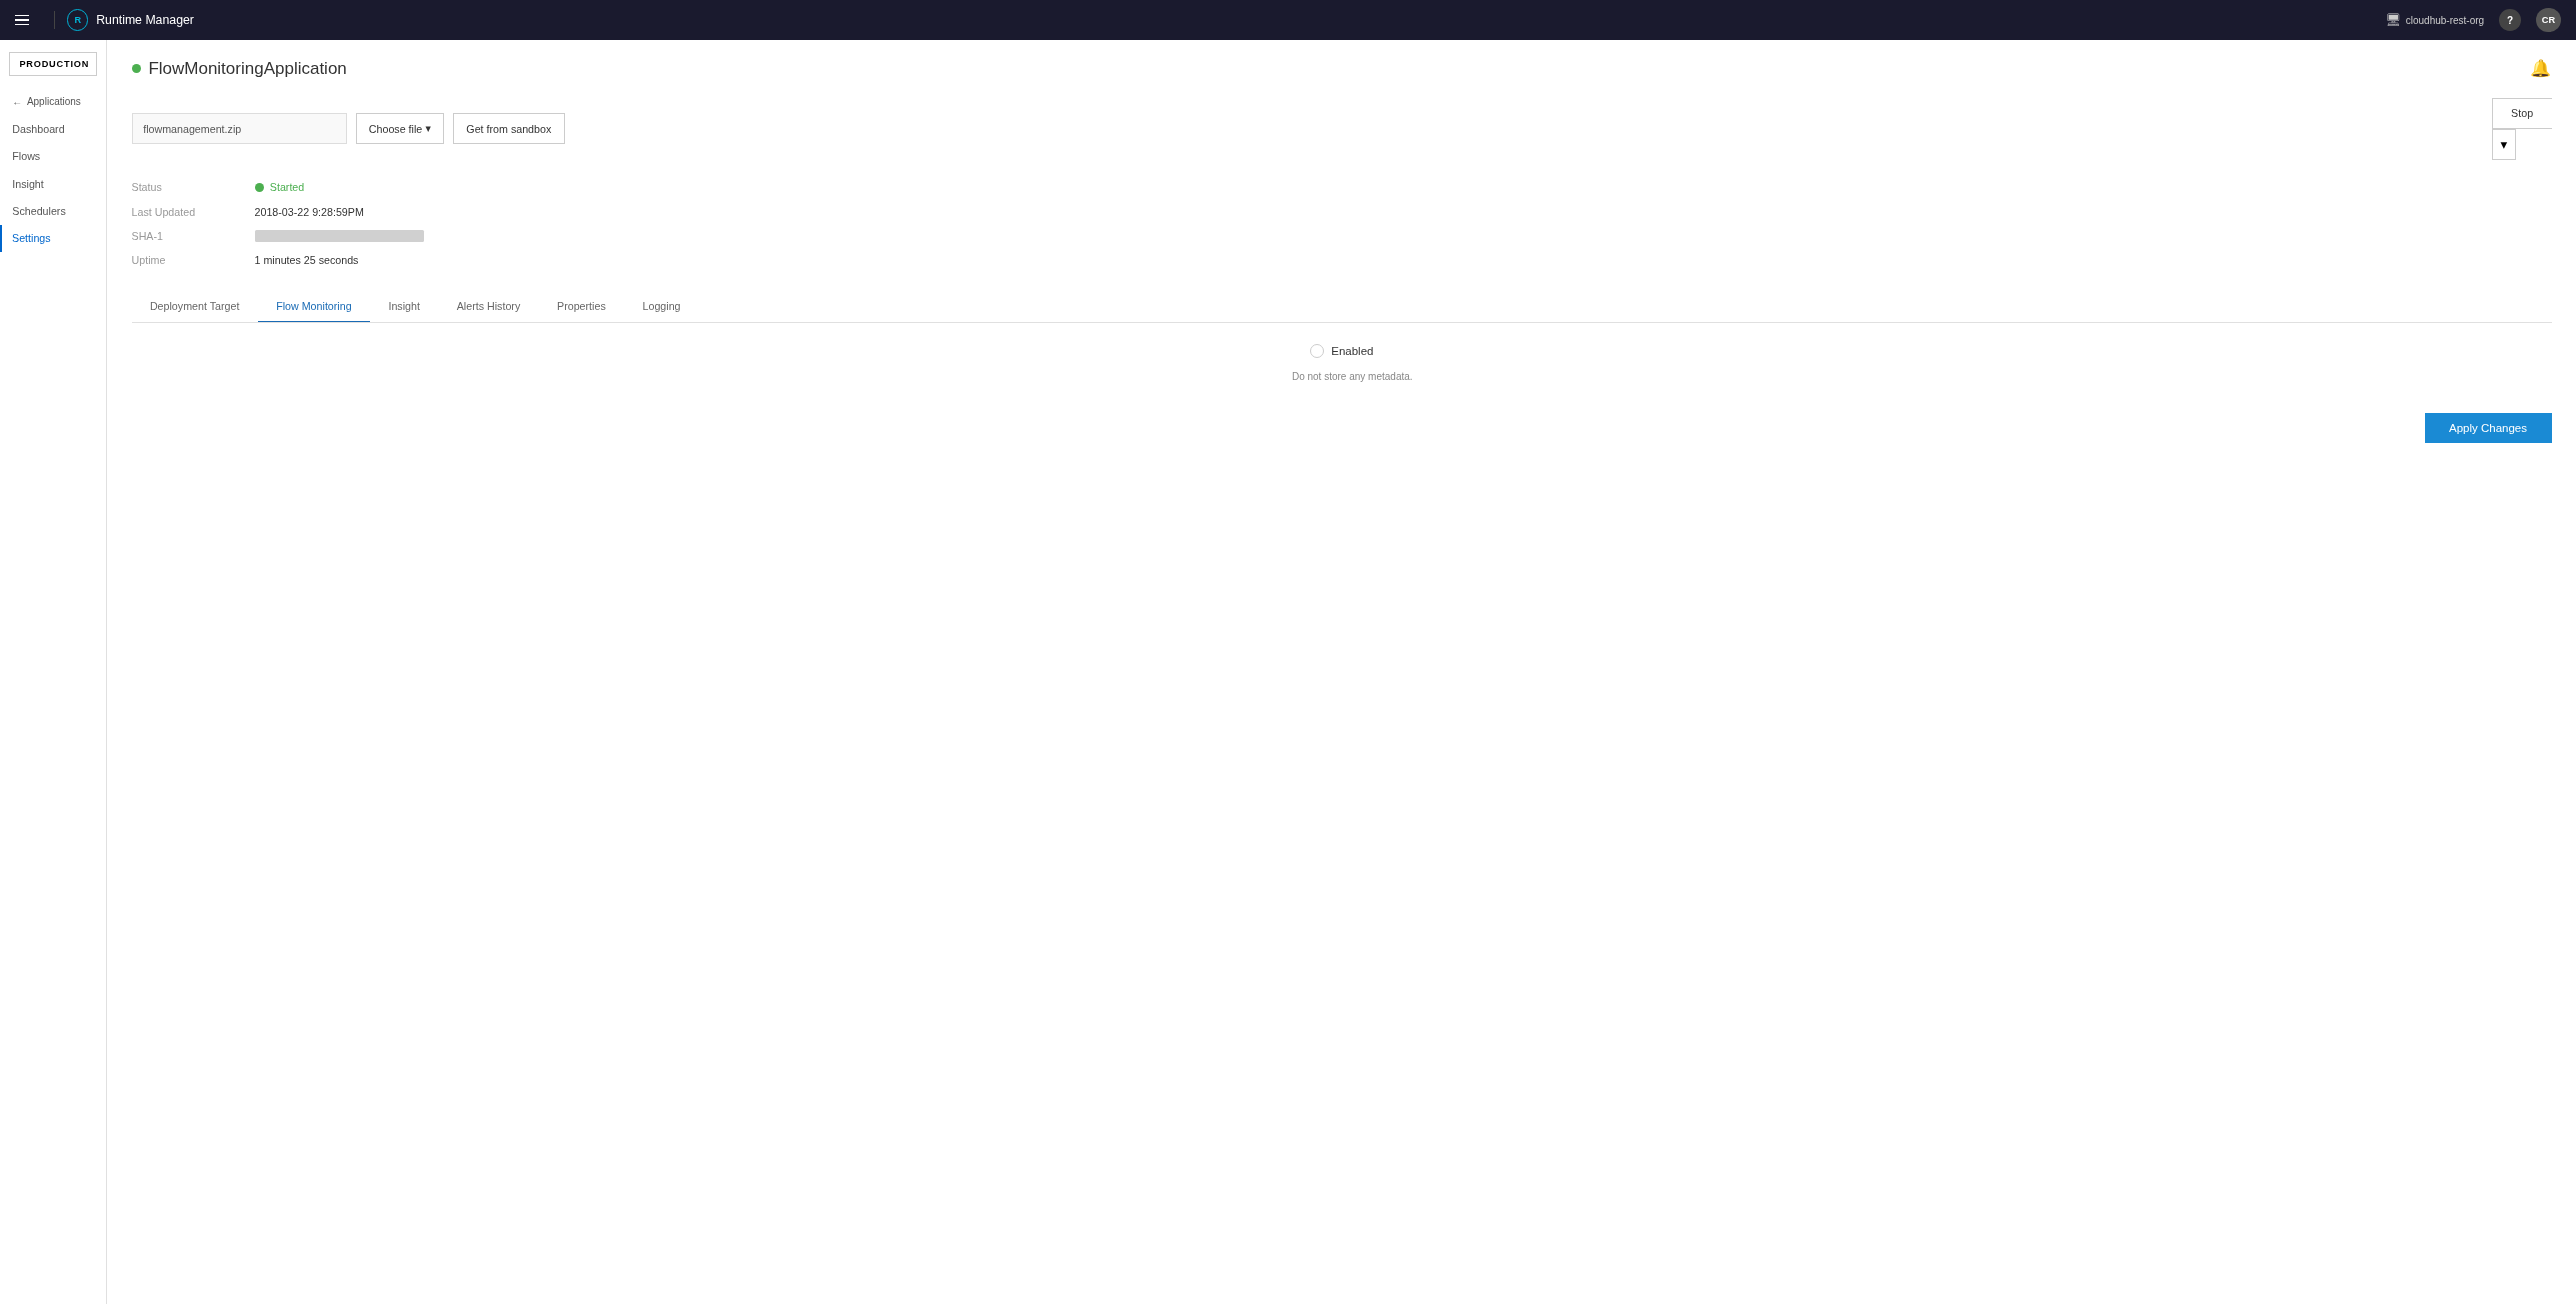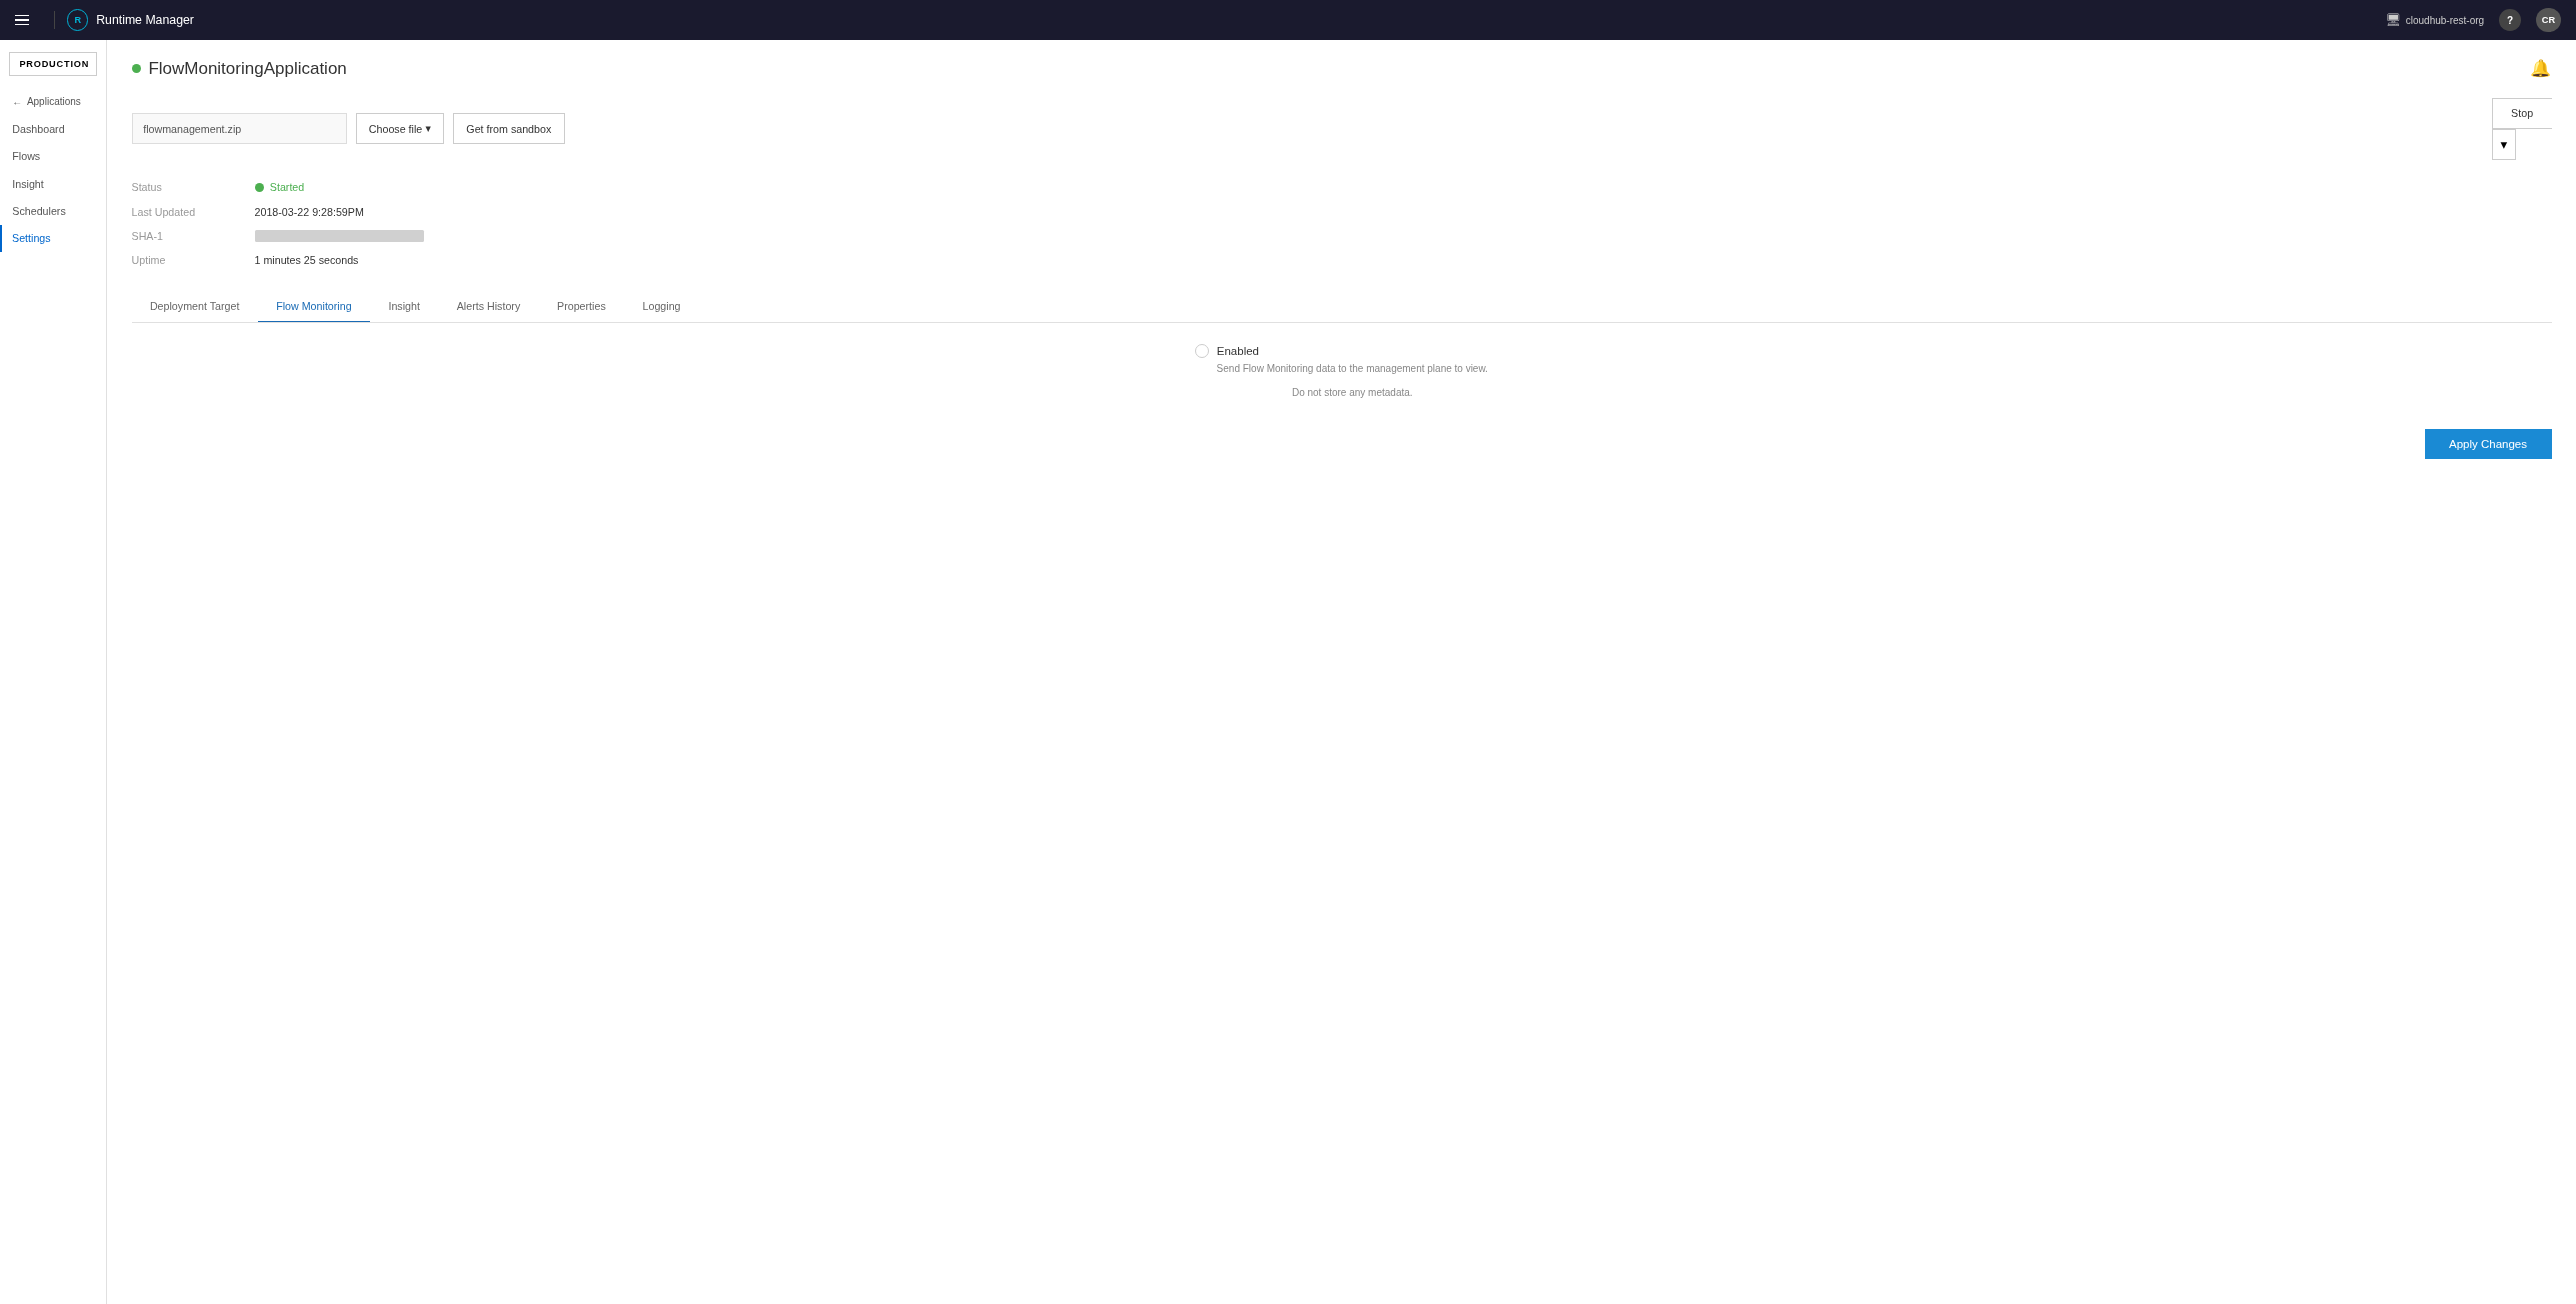--- a/index.html
+++ b/index.html
@@ -212,21 +212,20 @@
       <div class="tab">Properties</div>
       <div class="tab">Logging</div>
     </div>
 
     <div class="radio-group">
       <div class="radio-option">
         <label class="radio-label">
           <div class="radio-circle"></div>
           <span>Enabled</span>
         </label>
-        <div class="radio-desc">Send Flow Monitoring data to the management plane to view.</div>
       </div>
 
       <div class="radio-option">
         <div class="radio-desc">Do not store any metadata.</div>
       </div>
     </div>
 
     <div class="apply-row">
       <button class="btn-apply">
         <span>Apply Changes</span>

